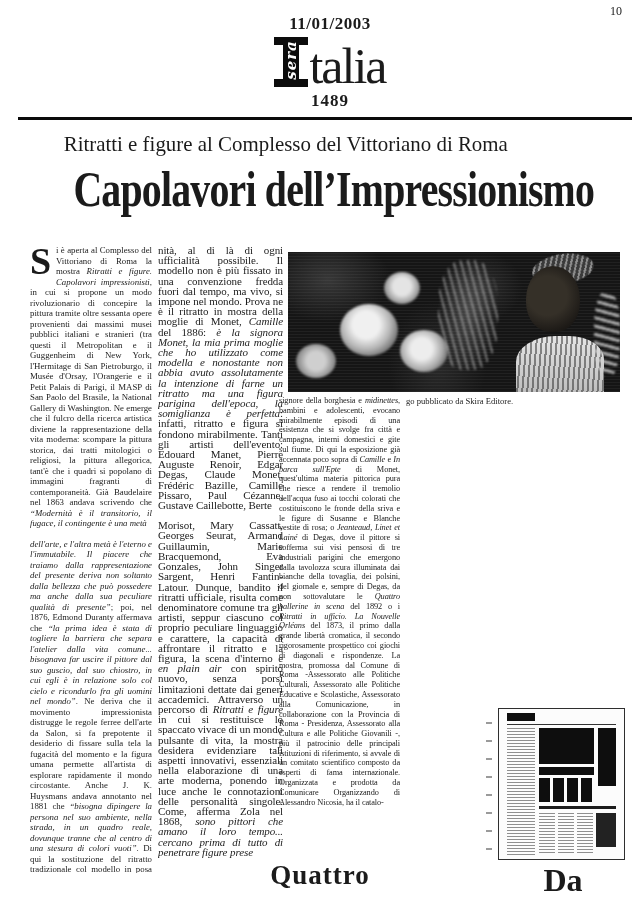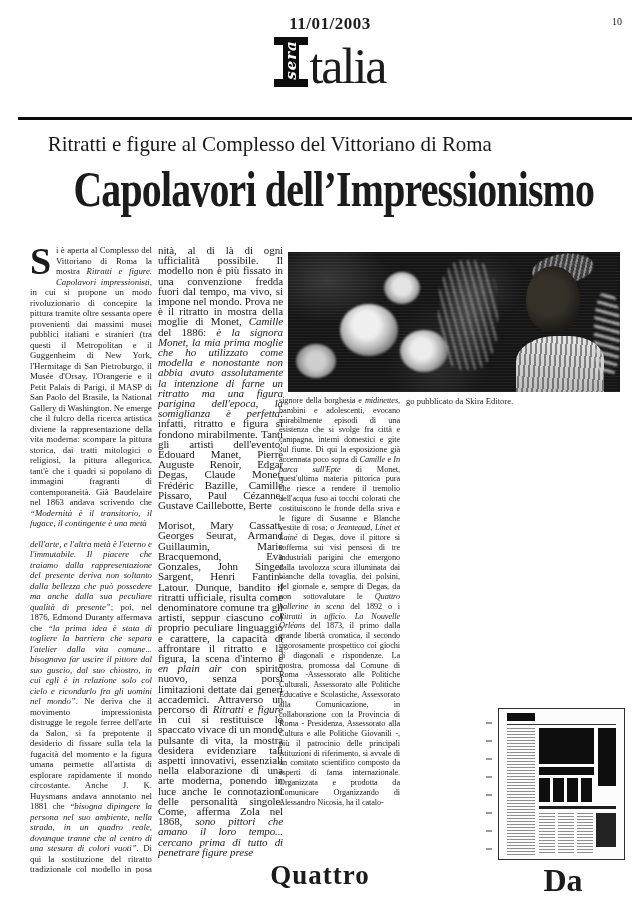--- a/index.html
+++ b/index.html
@@ -3,39 +3,39 @@
 <meta charset="utf-8">
 <style>
   html,body{margin:0;padding:0;background:#e8e8e8;}
   .page{
     position:relative;width:636px;height:900px;background:#ffffff;
     margin:0 auto;overflow:hidden;
     font-family:"Liberation Serif","DejaVu Serif",serif;color:#1b1b1b;
   }
   .abs{position:absolute;}
   
-  .page-number{left:592px;top:16px;width:30px;font-size:10px;text-align:right;}
+  .page-number{left:592px;top:4px;width:30px;font-size:12px;text-align:right;}
   .header-box{left:140px;top:14px;width:380px;text-align:center;}
   .date-line{font-size:17px;font-weight:bold;letter-spacing:.5px;}
   .masthead{display:flex;justify-content:center;align-items:flex-end;height:52px;margin-top:1px;}
   .mast-i{position:relative;display:inline-block;width:34px;height:50px;margin-right:1px;}
   .mast-i .stem{position:absolute;left:9px;top:0;width:16px;height:50px;background:#0c0c0c;}
   .mast-i .bar-t{position:absolute;left:0;top:0;width:34px;height:8px;background:#0c0c0c;}
   .mast-i .bar-b{position:absolute;left:0;bottom:0;width:34px;height:8px;background:#0c0c0c;}
   .mast-i .vert{
     position:absolute;left:-7px;top:14px;width:48px;text-align:center;
     transform:rotate(-90deg);transform-origin:center;
     color:#ffffff;font-style:italic;font-weight:bold;font-size:15px;letter-spacing:1px;
     font-family:"DejaVu Serif",serif;
   }
   .mast-rest{font-size:50px;font-weight:normal;line-height:.82;letter-spacing:-2px;}
   .issue-line{font-size:17px;font-weight:bold;margin-top:4px;letter-spacing:1px;}
   .top-rule{left:18px;top:117px;width:614px;height:3px;background:#0a0a0a;}
   
-  .kicker-wrap{left:0;top:131px;width:540px;text-align:center;}
+  .kicker-wrap{left:16px;top:131px;width:540px;text-align:center;}
   .kicker{display:inline-block;font-size:22px;white-space:nowrap;transform:scaleX(.95);transform-origin:center;}
   .title-wrap{left:0;top:160px;width:636px;text-align:left;}
   .title{
     display:inline-block;font-size:51px;font-weight:bold;white-space:nowrap;
     transform:scaleX(.78);transform-origin:center;letter-spacing:-1px;line-height:1.15;
   }
   
   .col{text-align:justify;overflow:hidden;}
   .col p.para{margin:0 0 10px 0;font-family:Liberation Serif, serif;}
   .col p.para:last-child{margin-bottom:0;}
@@ -104,20 +104,21 @@
     <div class="date-line">11/01/2003</div>
     <div class="masthead">
       <span class="mast-i">
         <span class="stem"></span>
         <span class="bar-t"></span>
         <span class="bar-b"></span>
         <span class="vert">sera</span>
       </span>
       <span class="mast-rest">talia</span>
     </div>
+    <div class="issue-line">1489</div>
   </div>
 
   <div class="abs top-rule"></div>
 
   <div class="abs kicker-wrap">
     <span class="kicker">Ritratti e figure al Complesso del Vittoriano di Roma</span>
   </div>
   <div class="abs title-wrap">
     <span class="title">Capolavori dell’Impressionismo</span>
   </div>

